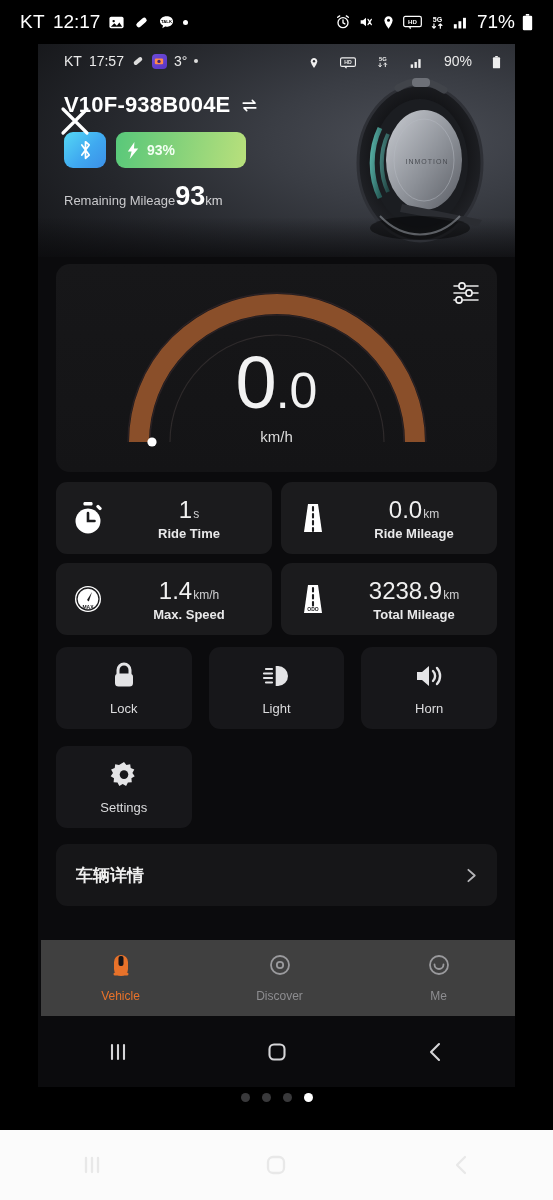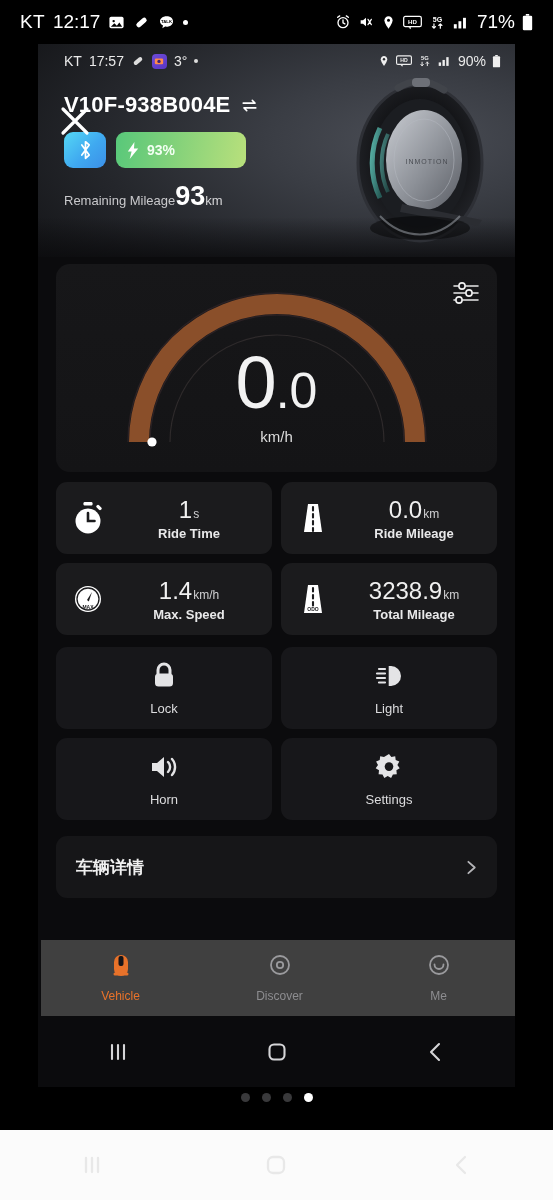--- a/index.html
+++ b/index.html
@@ -42,21 +42,21 @@
     content:""; position:absolute; left:0; right:0; bottom:0; height:40px;
     background: linear-gradient(to bottom, rgba(10,10,12,0) 0%, rgba(10,10,12,.75) 100%);
   }
 
   .inner-status {
     position: relative; z-index: 3; height: 34px;
     display: flex; align-items: center; justify-content: space-between;
     padding: 0 14px 0 26px; color: #eaeaea;
   }
   .isb-left { display: flex; align-items: center; gap: 7px; }
-  .isb-right { display: flex; align-items: center; gap: 6px; }
+  .isb-right { display: flex; align-items: flex-end; gap: 20px; }
   .isb-txt { font-size: 14px; font-weight: 500; }
   .appbadge {
     width: 15px; height: 15px; border-radius: 4px;
     background: linear-gradient(145deg,#6d4bd8,#5a36c4);
     display: inline-flex; align-items: center; justify-content: center;
   }
   .dot-sm { width: 4px; height: 4px; border-radius: 50%; background: #ddd; display: inline-block; }
 
   .close-btn {
     position: absolute; top: 60px; left: 20px; z-index: 9;
@@ -112,21 +112,21 @@
     height: 72px; border-radius: 11px; background: #1b1b1d;
     display: flex; align-items: center; gap: 10px; padding: 0 10px 0 14px;
   }
   .stat-txt { display: flex; flex-direction: column; align-items: center; flex: 1; }
   .stat-v { display: flex; align-items: baseline; }
   .stat-num { font-size: 24px; font-weight: 500; color: #f0f0f0; }
   .stat-unit { font-size: 12px; color: #d0d0d2; margin-left: 1px; }
   .stat-label { font-size: 13px; font-weight: 700; color: #e9e9ea; margin-top: 2px; }
 
   
-  .actions { display: grid; grid-template-columns: repeat(2,1fr); gap: 9px; margin-top: 12px; }
+  .actions { display: grid; grid-template-columns: repeat(3,1fr); gap: 17px; margin-top: 12px; }
   .action {
     height: 82px; border-radius: 11px; background: #17171a;
     display: flex; flex-direction: column; align-items: center; justify-content: center; gap: 9px;
     cursor: pointer;
   }
   .action-label { font-size: 13px; color: #dcdcde; }
 
   
   .details-row {
     margin-top: 16px; height: 62px; border-radius: 11px; background: #161618;

